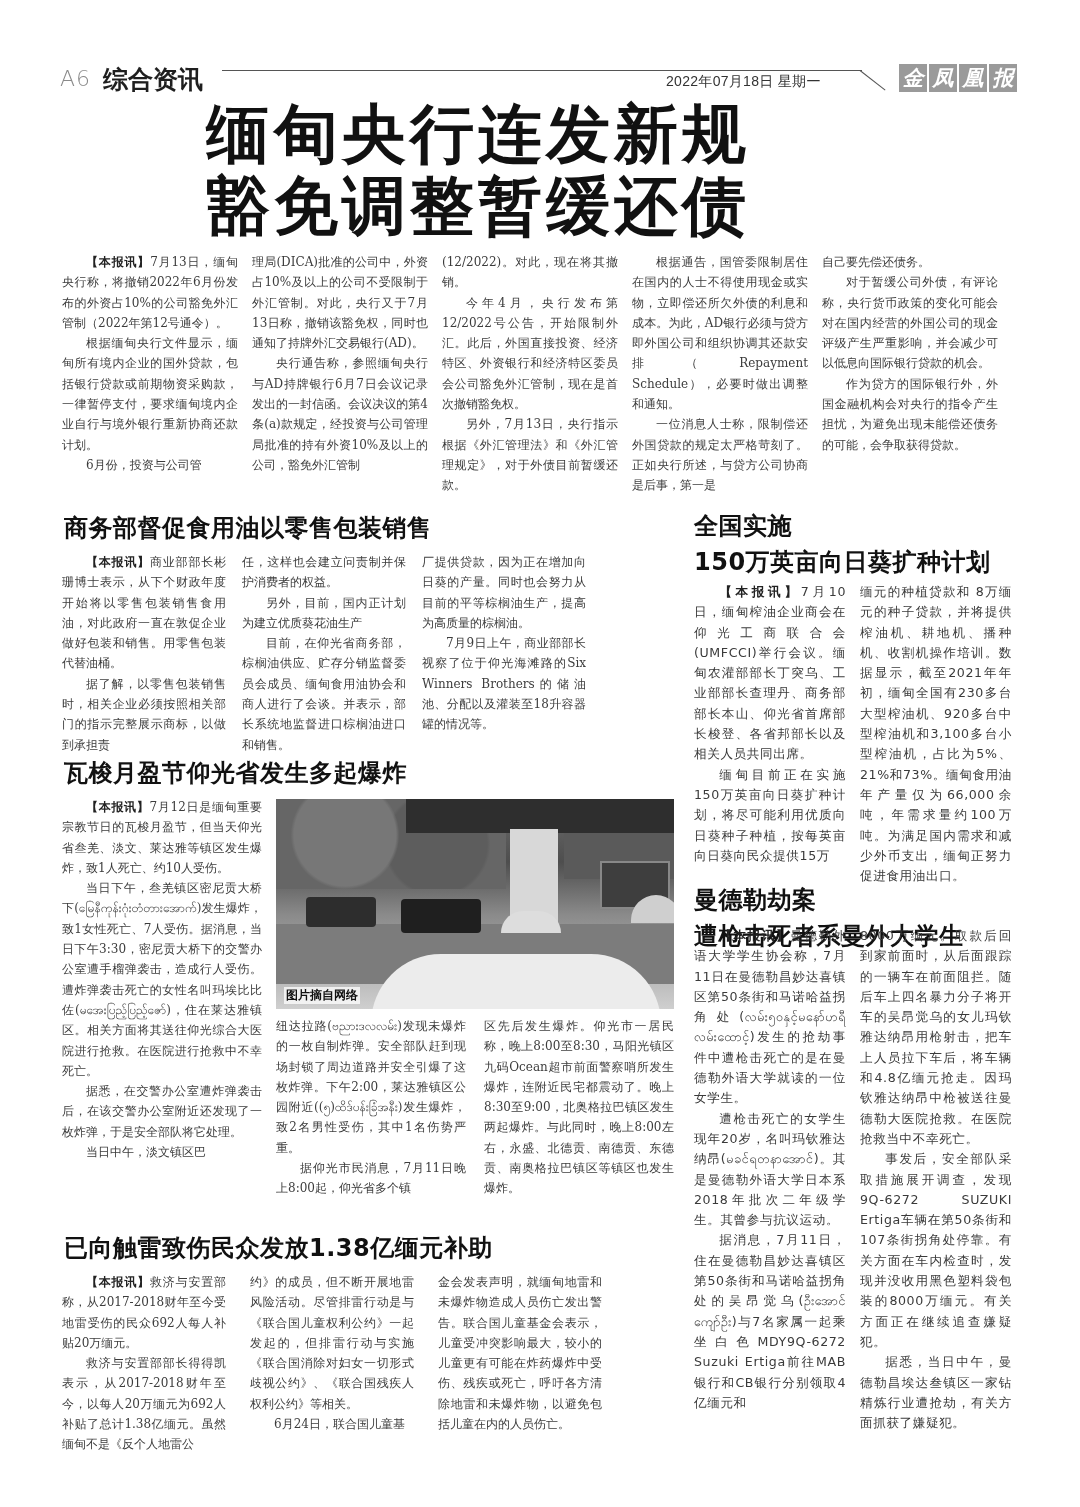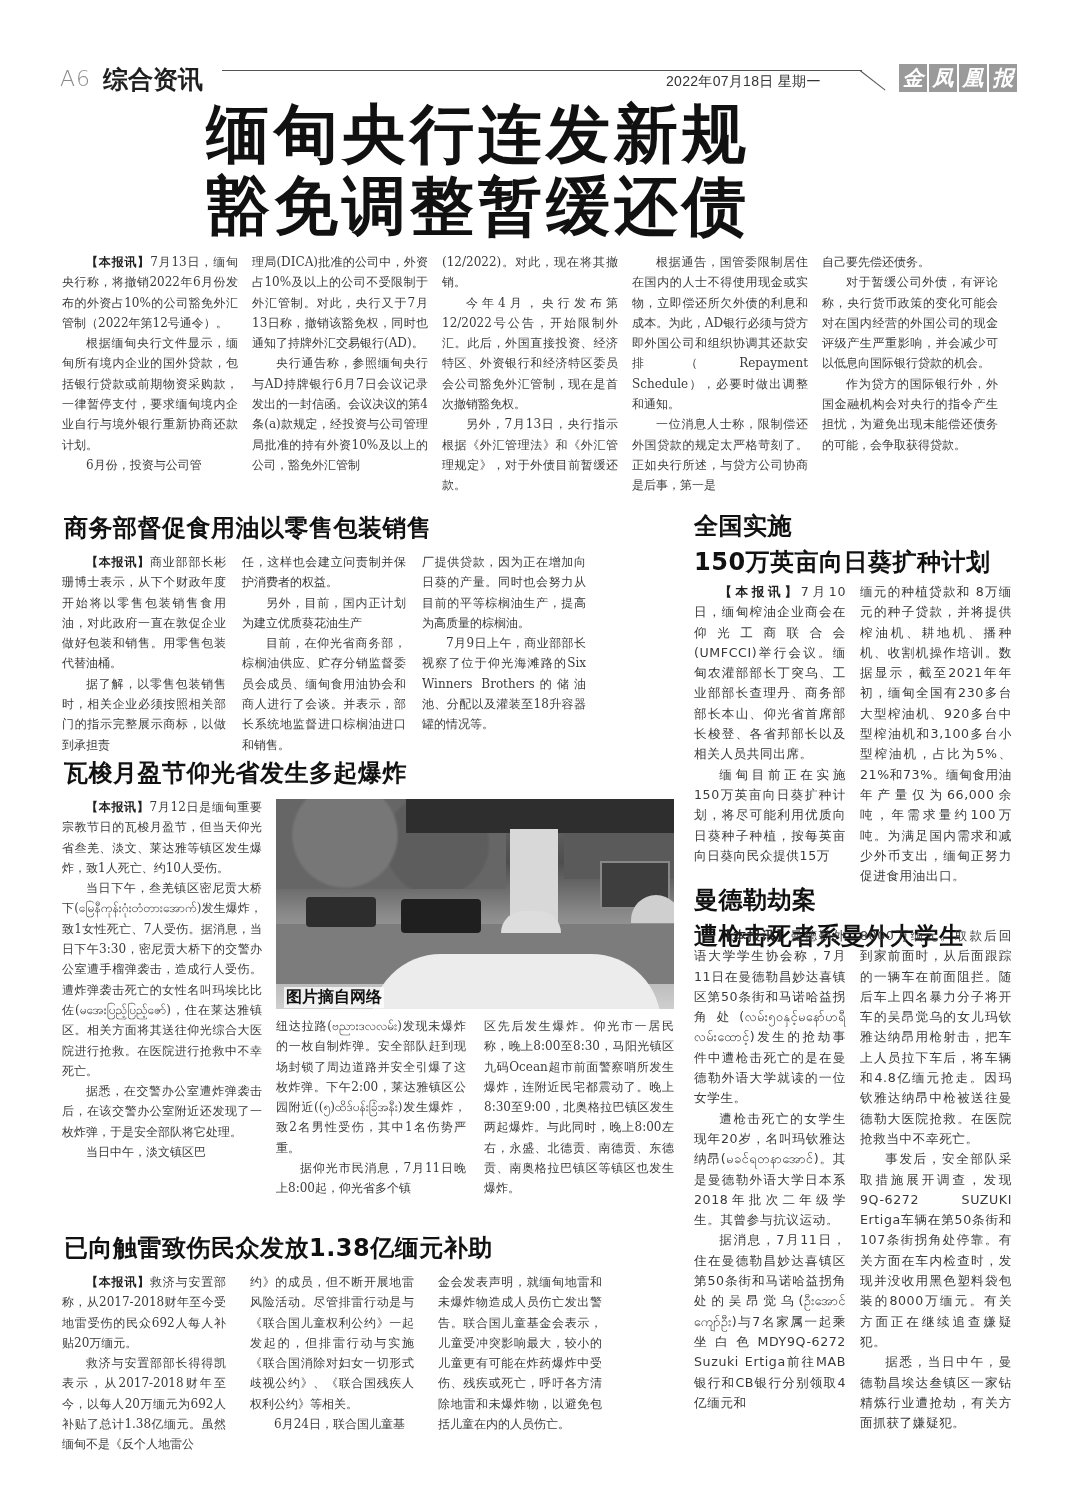--- a/index.html
+++ b/index.html
@@ -33,21 +33,21 @@
   .photo .pillar { position:absolute; left:234px; top:30px; width:48px; height:100px; background:#d8d8d8; }
   .photo .trees { position:absolute; left:0; top:0; width:230px; height:90px; background: radial-gradient(circle at 30% 40%, #777 0 30%, transparent 32%), radial-gradient(circle at 70% 50%, #5d5d5d 0 30%, transparent 32%), #666; }
   .photo .trees2 { position:absolute; right:0; top:0; width:110px; height:80px; background:#5a5a5a; }
   .photo .bus { position:absolute; right:4px; top:62px; width:70px; height:48px; background:#3e3e3e; border:2px solid #888; }
   .photo .jeep1 { position:absolute; left:30px; top:98px; width:70px; height:30px; background:#2d2d2d; border-radius:4px; }
   .photo .jeep2 { position:absolute; left:125px; top:100px; width:80px; height:34px; background:#1f1f1f; border-radius:4px; }
   .photo .road { position:absolute; left:0; top:125px; width:100%; height:60px; background:#7c7c7c; }
   .photo .car { position:absolute; left:95px; top:155px; width:290px; height:70px; background:#ececec; border-radius:70px 70px 0 0; }
   .photo .umbrella1 { position:absolute; left:225px; top:112px; width:60px; height:22px; background:#ddd; border-radius:30px 30px 0 0; }
   .photo .umbrella2 { position:absolute; left:355px; top:96px; width:50px; height:28px; background:#cfcfcf; border-radius:30px 30px 0 0; }
-  .photo-caption { position:absolute; left:8px; top:188px; font-family: "DejaVu Sans", sans-serif; font-size: 16px; font-weight: bold; color:#111; background: rgba(255,255,255,0.75); padding: 0 2px; }
+  .photo-caption { position:absolute; left:8px; top:188px; font-family: "DejaVu Sans", sans-serif; font-size: 12px; font-weight: bold; color:#111; background: rgba(255,255,255,0.75); padding: 0 2px; }
 </style>
 </head>
 <body>
 
 <div class="page-no">A6</div>
 <div class="section">综合资讯</div>
 <div class="rule"></div>
 <div class="rule-slant"></div>
 <div class="date">2022年07月18日  星期一</div>
 <div class="logo">

